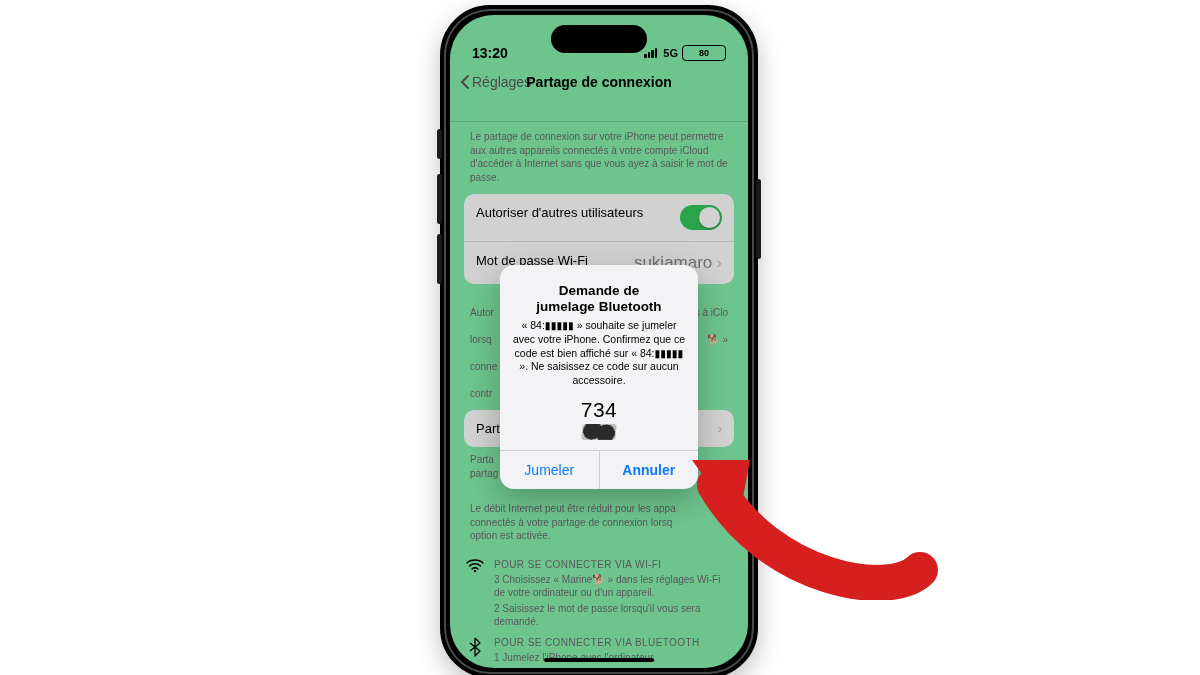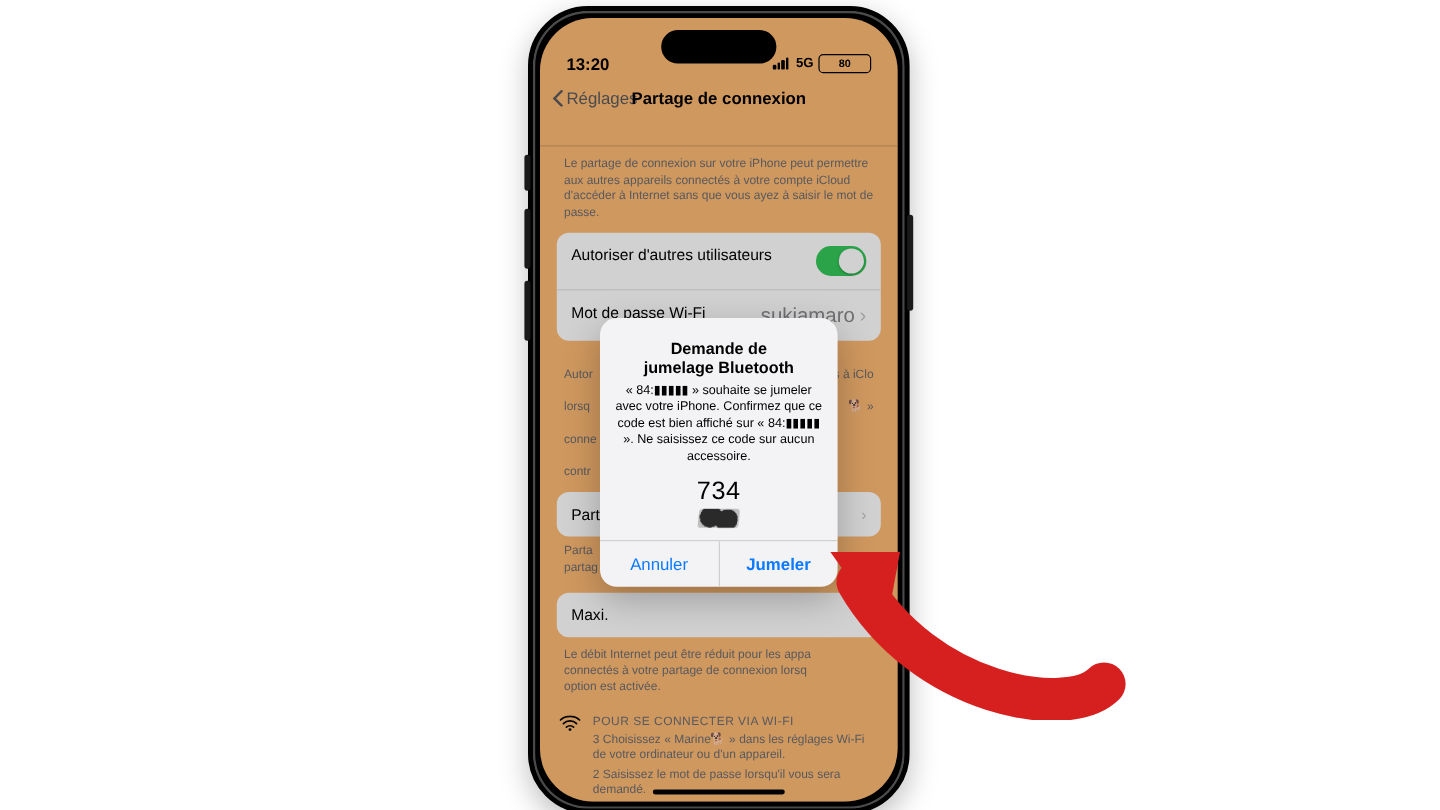--- a/index.html
+++ b/index.html
@@ -5,21 +5,21 @@
   html,body{margin:0;padding:0;background:#fff;font-family:-apple-system,Helvetica,Arial,sans-serif;}
   .stage{position:relative;width:1200px;height:675px;background:#fff;overflow:hidden;}
   
   .phone{position:absolute;left:440px;top:5px;width:310px;height:665px;background:#000;border:4px solid #000;border-radius:50px;box-shadow:0 0 0 2px #4a4a4a inset,0 8px 24px rgba(0,0,0,.25);}
   .side-btn{position:absolute;background:#1a1a1a;border-radius:4px;}
   .side-btn.l1{left:-7px;top:120px;width:5px;height:30px;}
   .side-btn.l2{left:-7px;top:165px;width:5px;height:50px;}
   .side-btn.l3{left:-7px;top:225px;width:5px;height:50px;}
   .side-btn.r1{right:-7px;top:170px;width:5px;height:80px;}
   .home-ind{position:absolute;left:50%;transform:translateX(-50%);bottom:6px;width:110px;height:4px;background:#000;border-radius:4px;z-index:40;}
-  .screen{position:absolute;left:6px;right:6px;top:6px;bottom:6px;border-radius:44px;background:#fdba74;overflow:hidden;}
+  .screen{position:absolute;left:6px;right:6px;top:6px;bottom:6px;border-radius:44px;background:#86efac;overflow:hidden;}
   .island{position:absolute;left:50%;transform:translateX(-50%);top:10px;width:96px;height:28px;background:#000;border-radius:20px;z-index:60;}
   
   .dim{position:absolute;inset:0;background:rgba(0,0,0,.18);z-index:30;}
   
   .status{position:relative;height:46px;display:flex;justify-content:space-between;align-items:flex-end;padding:0 22px 4px;font-weight:600;font-size:14px;color:#000;}
   .status-right{display:flex;align-items:center;gap:4px;font-size:12px;}
   .sig-bars{display:inline-flex;gap:1px;align-items:flex-end;margin-right:2px;}
   .sig-bars span{display:inline-block;width:2.5px;background:#000;border-radius:1px;}
   .sig-bars span:nth-child(1){height:4px}.sig-bars span:nth-child(2){height:6px}.sig-bars span:nth-child(3){height:8px}.sig-bars span:nth-child(4){height:10px}
   .net{font-weight:600;font-size:11px;}
@@ -119,25 +119,20 @@
 
         <div class="cell-group">
           <div class="cell">
             <span>Parta</span>
             <span class="chev">›</span>
           </div>
         </div>
         <div class="note" style="padding:6px 6px 14px;white-space:pre-line;">Parta
 partag</div>
 
-        <div class="cell-group">
-          <div class="cell">
-            <span>Maxi.</span>
-          </div>
-        </div>
         <div class="note" style="white-space:pre-line;">Le débit Internet peut être réduit pour les appa
 connectés à votre partage de connexion lorsq
 option est activée.</div>
 
         <div class="inst">
           <div class="icon-col">
             <svg width="18" height="14" viewBox="0 0 18 14">
                 <path d="M1 4c4-4 12-4 16 0M3.5 7c3-3 8-3 11 0M6 10c1.6-1.6 4.4-1.6 6 0" fill="none" stroke="#000" stroke-width="1.4" stroke-linecap="round"></path>
                 <circle cx="9" cy="12" r="1.2" fill="#000"></circle>
               </svg>
@@ -169,22 +164,22 @@
         <div class="alert-pad">
           <div class="alert-title" style="white-space:pre-line;">Demande de
 jumelage Bluetooth</div>
           <div class="alert-msg">« 84:▮▮▮▮▮ » souhaite se jumeler avec votre iPhone. Confirmez que ce code est bien affiché sur « 84:▮▮▮▮▮ ». Ne saisissez ce code sur aucun accessoire.</div>
           <div class="alert-code">
             <span>734</span>
               <span class="smudge"></span>
           </div>
         </div>
         <div class="alert-btns">
+          <div class="alert-btn">Jumeler</div>
           <div class="alert-btn">Annuler</div>
-          <div class="alert-btn">Jumeler</div>
         </div>
       </div>
 
       <div class="home-ind"></div>
     </div>
   </div>
 
   <svg class="arrow" viewBox="0 0 260 170">
     <path d="M240 140 C 210 170, 90 150, 35 55" fill="none" stroke="#d62020" stroke-width="36" stroke-linecap="round"></path>
     <path d="M12 30 L70 30 L58 95 Z" fill="#d62020"></path>

